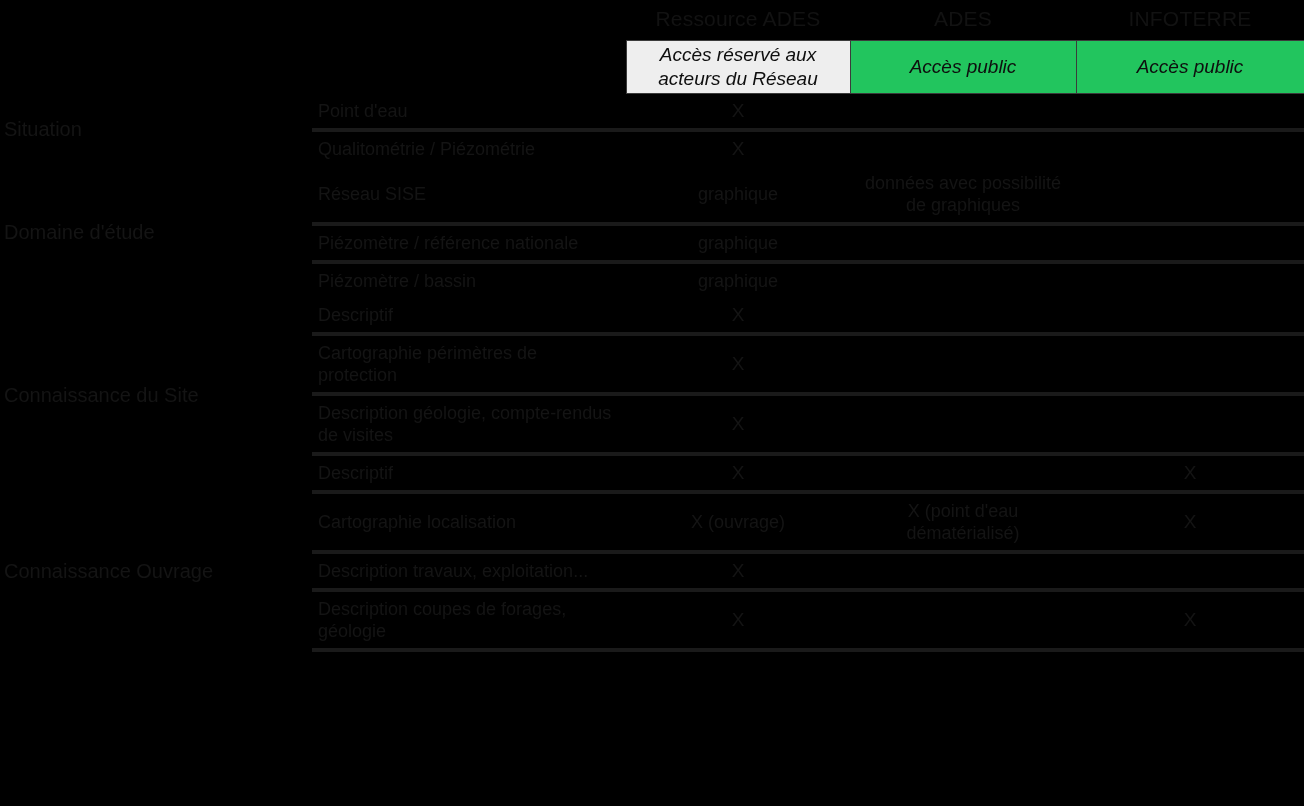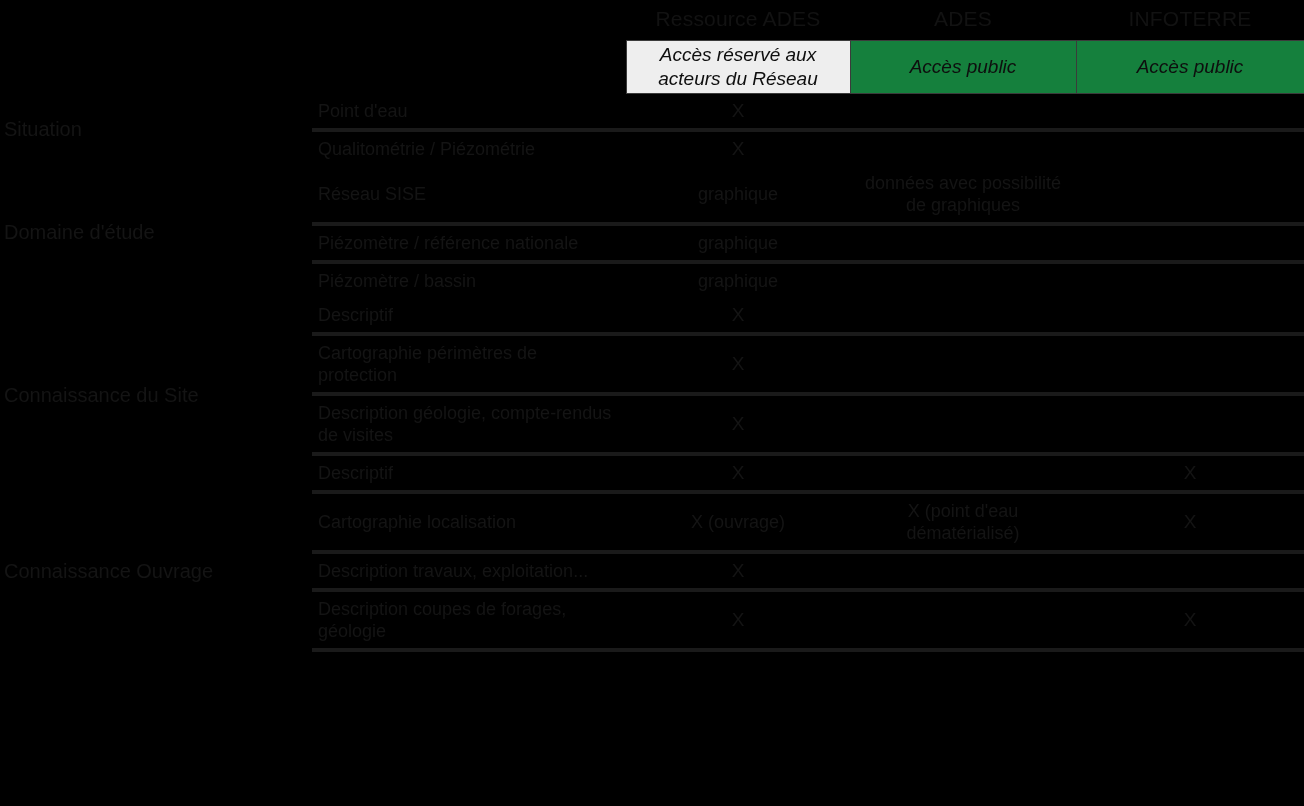--- a/index.html
+++ b/index.html
@@ -49,21 +49,21 @@
   .hdr-access {
     height: 52px;
     text-align: center;
     font-style: italic;
     font-size: 19px;
     line-height: 24px;
     color: #0e0e0e;
     border: 1px solid #3b3b3b;
   }
   .hdr-access.shaded { background: #eeeeee; }
-  .hdr-access.blue   { background: #15803d; }
+  .hdr-access.blue   { background: #22c55e; }
   .hdr-blank { background: transparent; border: none; }
 
   
   .cat {
     font-size: 20px;
     color: #141414;
     padding-left: 4px;
     vertical-align: middle;
   }
   .rowlabel {

